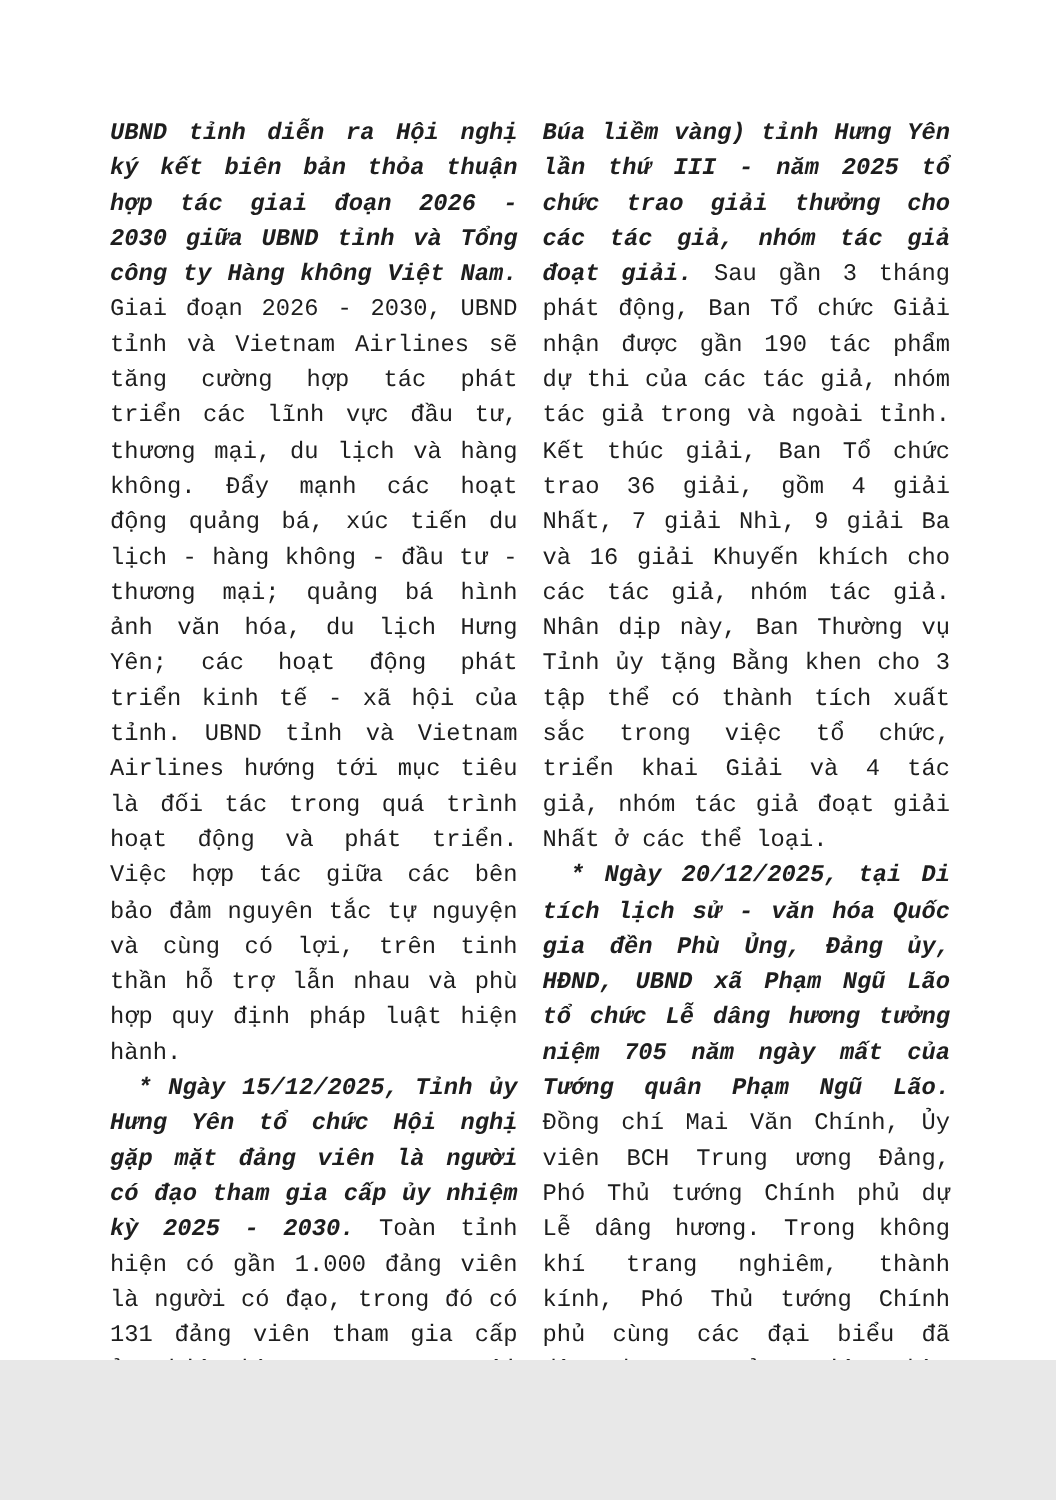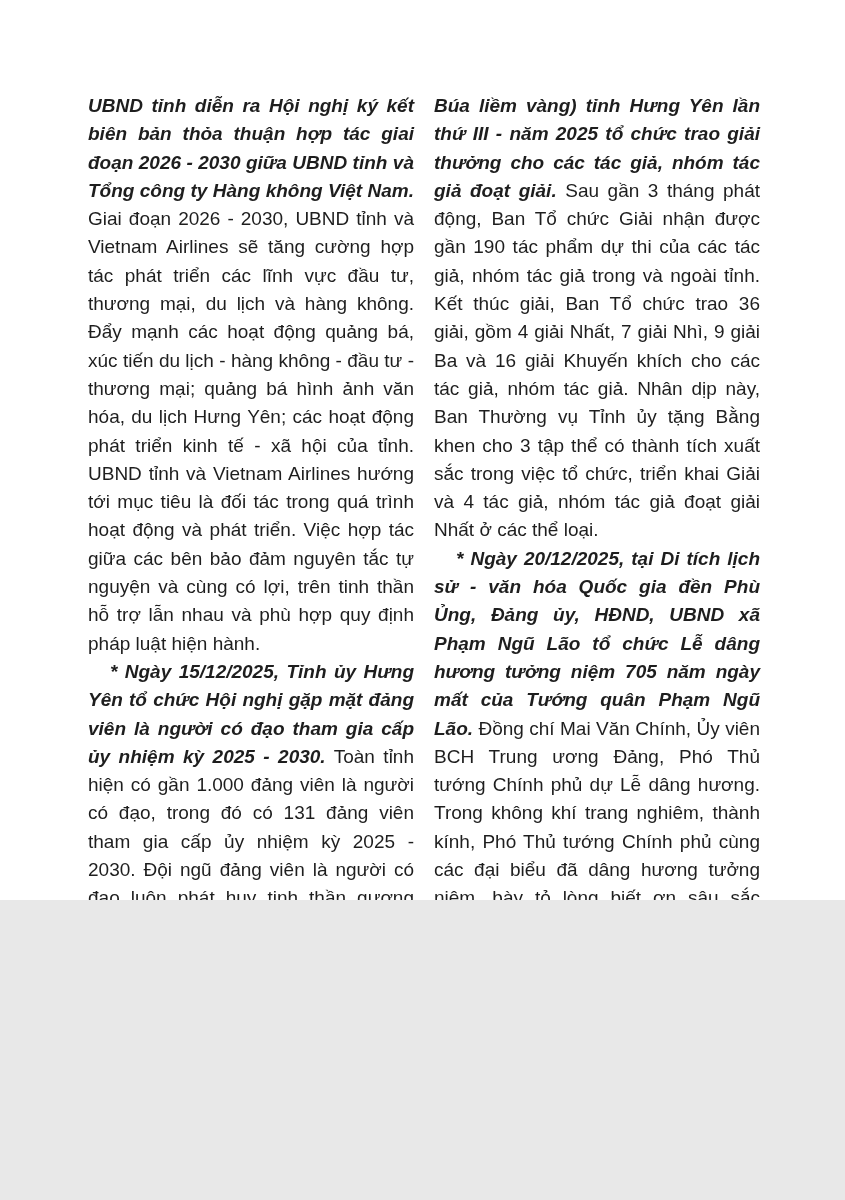--- a/index.html
+++ b/index.html
@@ -3,23 +3,23 @@
 <meta charset="utf-8">
 <style>
   html, body {
     margin: 0;
     padding: 0;
     background: #e8e8e8;
   }
   .page {
     position: relative;
     width: 845px;
-    height: 900px;
+    height: 1088px;
     background: var(--page-bg, #ffffff);
-    font-family: Liberation Sans, sans-serif;
+    font-family: Liberation Mono, monospace;
     color: var(--text-color, #1e1e1e);
     overflow: hidden;
   }
   .columns {
     position: absolute;
     left: 88px;
     top: 92px;
     width: 672px;
     display: flex;
     gap: 20px;

